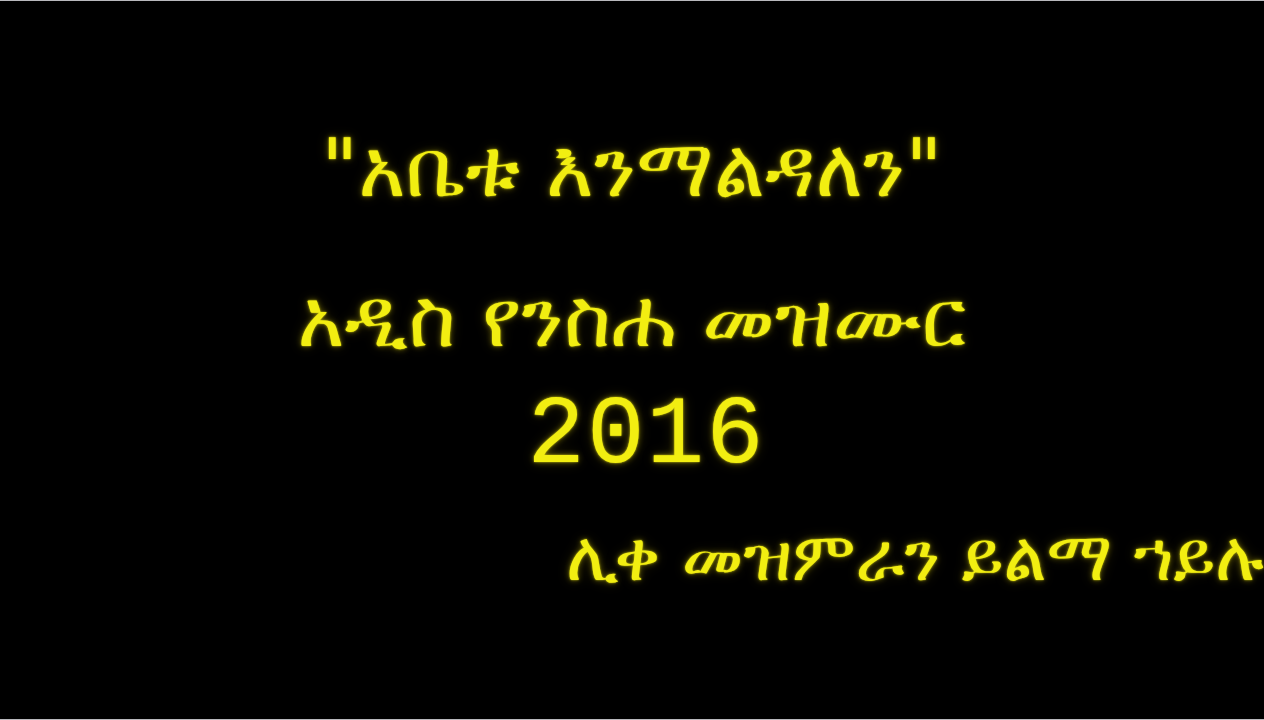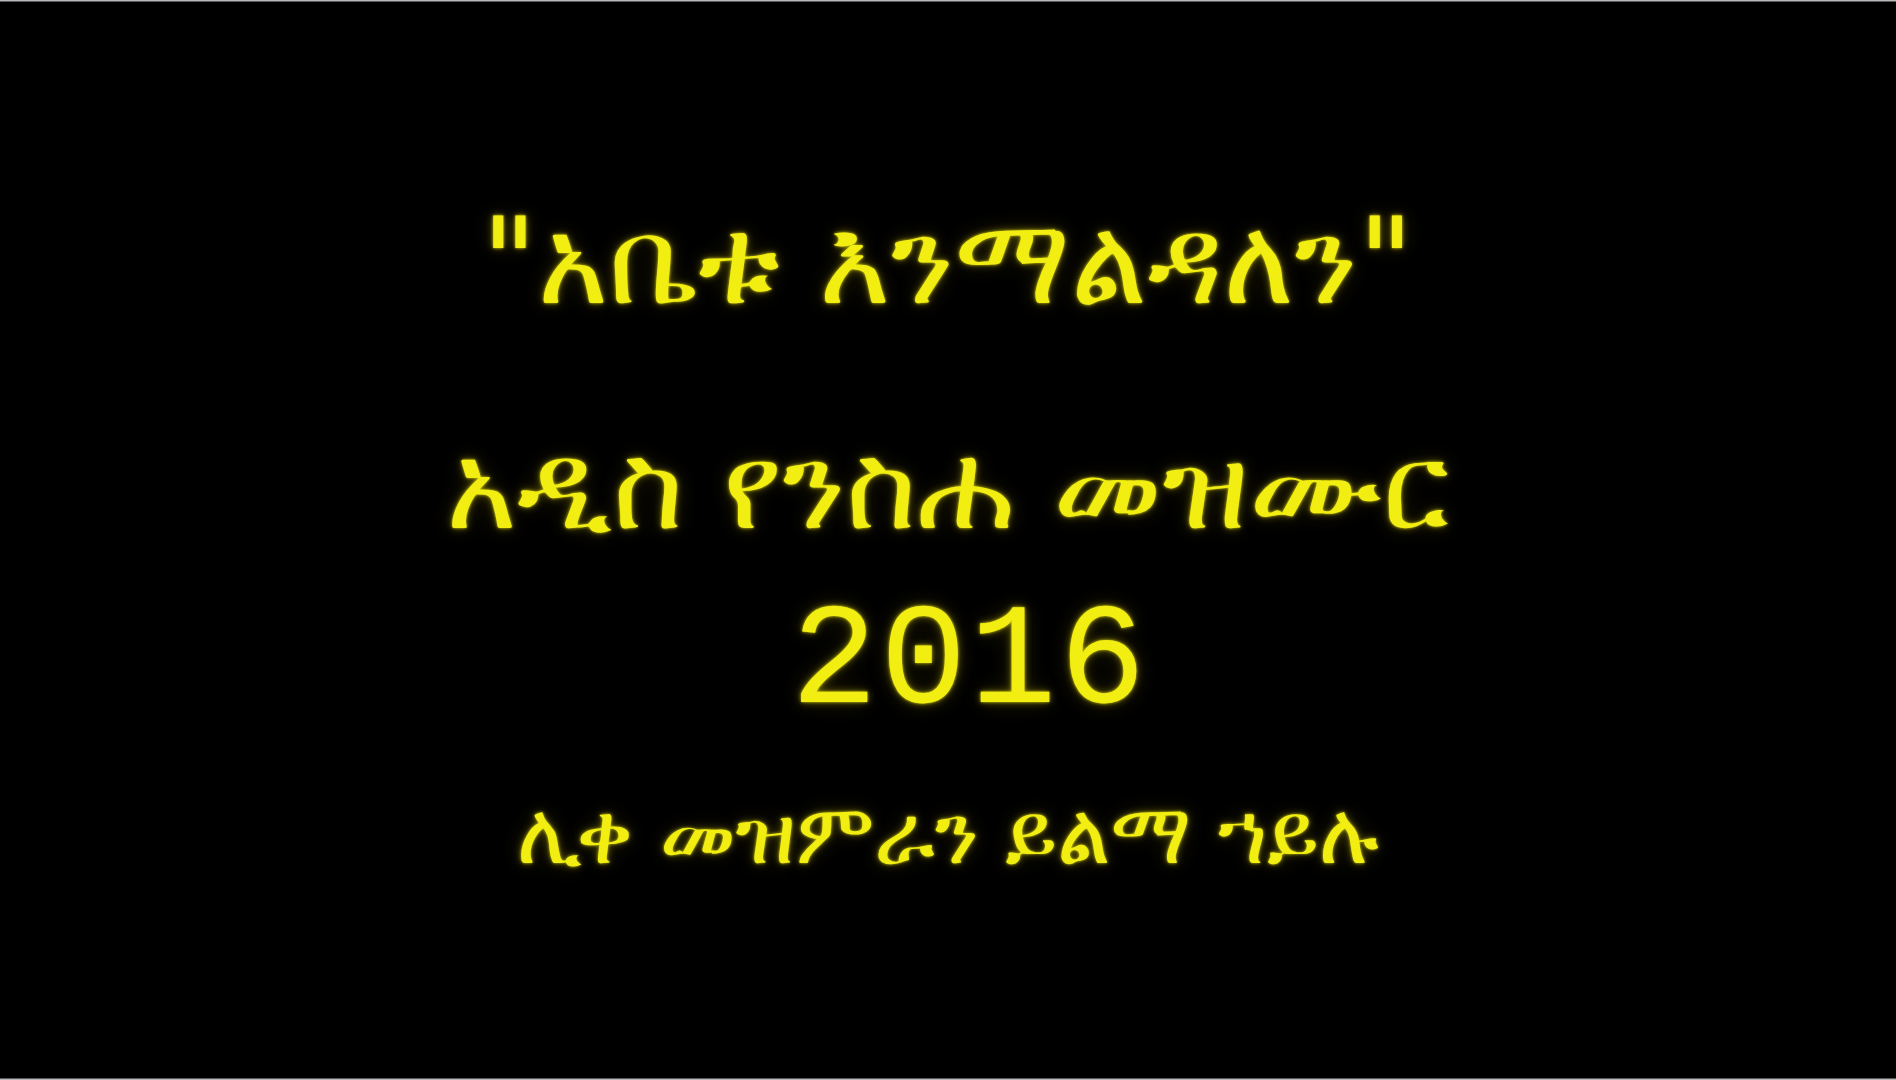--- a/index.html
+++ b/index.html
@@ -69,22 +69,23 @@
     font-size: 96px;
     font-family: Liberation Mono, monospace;
     font-weight: 400;
     letter-spacing: 2px;
     margin-bottom: 38px;
     margin-left: 29px;
   }
 
   
   .line-performer {
-    font-size: 56px;
+    font-size: 68px;
     letter-spacing: 0px;
+    text-align: right;
   }
 </style>
 </head>
 <body>
 
 <div id="screen">
 
   <div id="title-card">
 
     <span class="caption-line line-song-title">"አቤቱ እንማልዳለን"</span>

